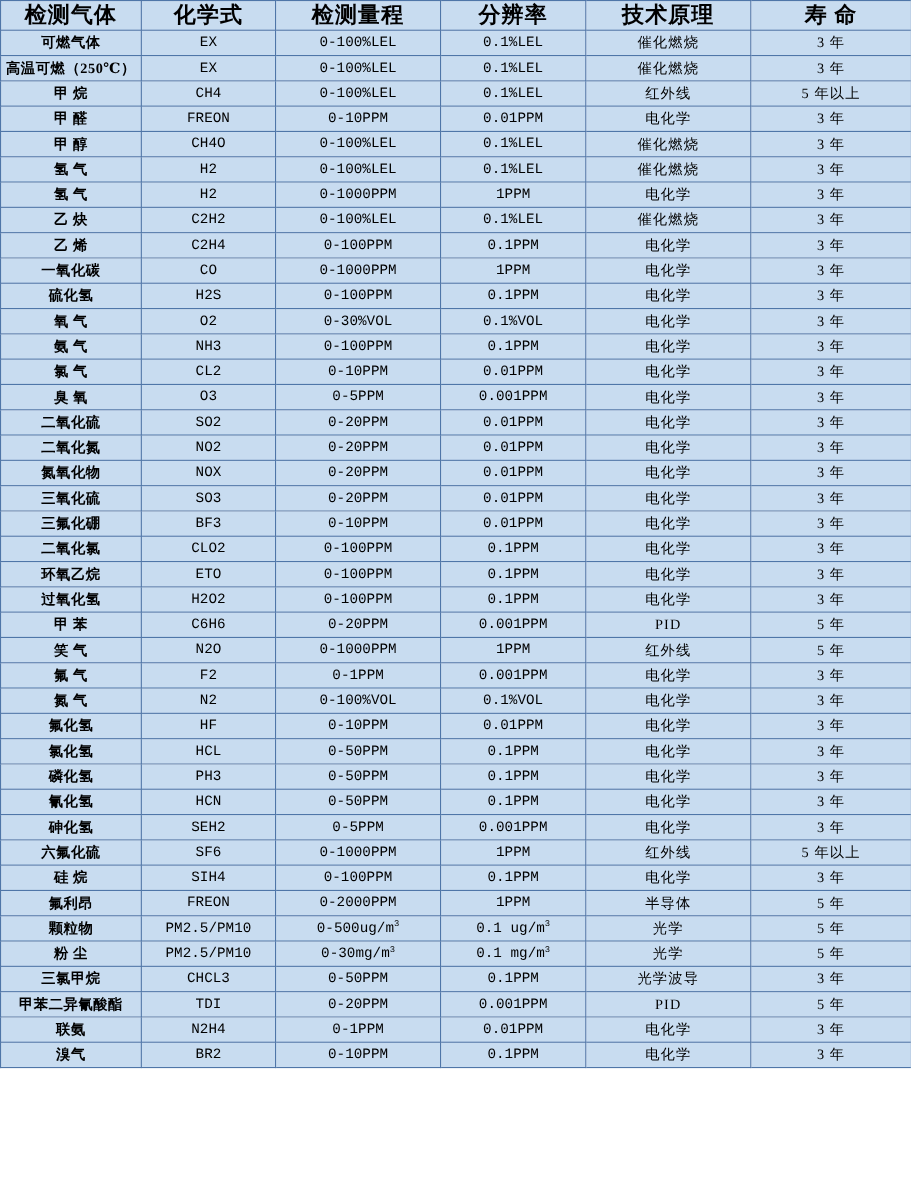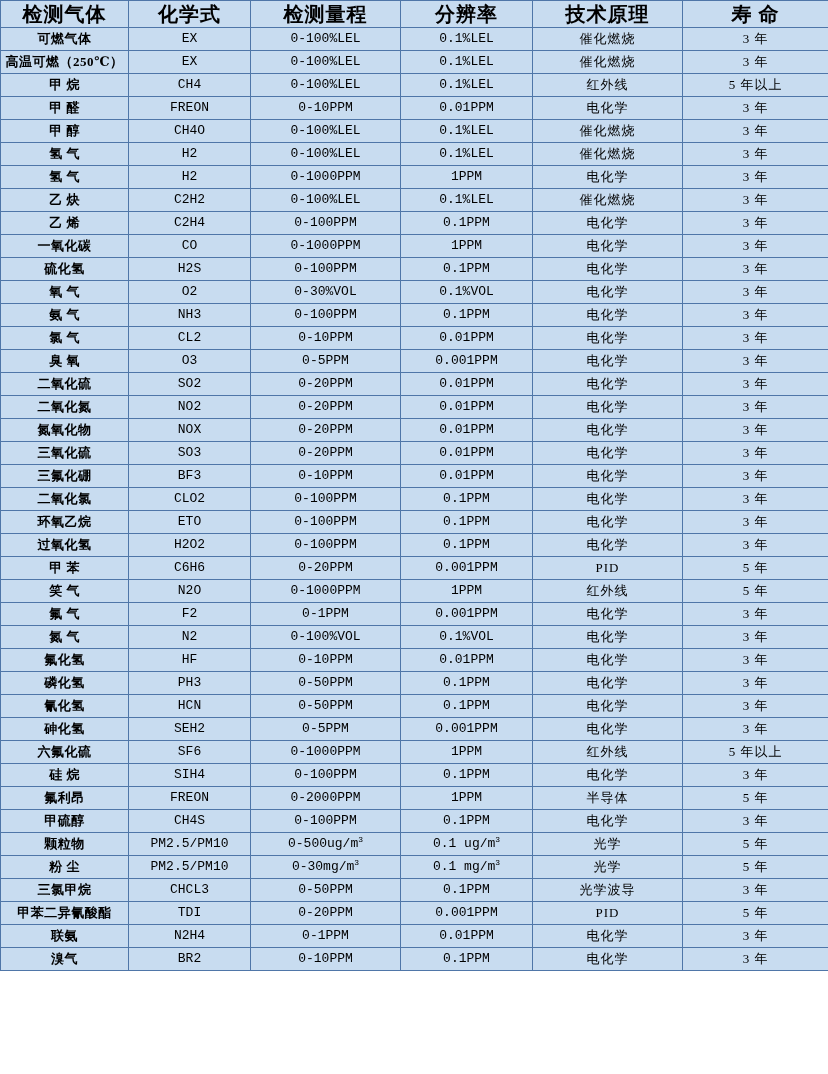--- a/index.html
+++ b/index.html
@@ -305,20 +305,28 @@
       </tr>
       <tr>
         <td class="cn">氟化氢</td>
         <td class="formula">HF</td>
         <td class="range">0-10PPM</td>
         <td class="res">0.01PPM</td>
         <td class="tech">电化学</td>
         <td class="life">3 年</td>
       </tr>
       <tr>
+        <td class="cn">氯化氢</td>
+        <td class="formula">HCL</td>
+        <td class="range">0-50PPM</td>
+        <td class="res">0.1PPM</td>
+        <td class="tech">电化学</td>
+        <td class="life">3 年</td>
+      </tr>
+      <tr>
         <td class="cn">磷化氢</td>
         <td class="formula">PH3</td>
         <td class="range">0-50PPM</td>
         <td class="res">0.1PPM</td>
         <td class="tech">电化学</td>
         <td class="life">3 年</td>
       </tr>
       <tr>
         <td class="cn">氰化氢</td>
         <td class="formula">HCN</td>
@@ -353,28 +361,20 @@
       </tr>
       <tr>
         <td class="cn">氟利昂</td>
         <td class="formula">FREON</td>
         <td class="range">0-2000PPM</td>
         <td class="res">1PPM</td>
         <td class="tech">半导体</td>
         <td class="life">5 年</td>
       </tr>
       <tr>
-        <td class="cn">甲硫醇</td>
-        <td class="formula">CH4S</td>
-        <td class="range">0-100PPM</td>
-        <td class="res">0.1PPM</td>
-        <td class="tech">电化学</td>
-        <td class="life">3 年</td>
-      </tr>
-      <tr>
         <td class="cn">颗粒物</td>
         <td class="formula">PM2.5/PM10</td>
         <td class="range">0-500ug/m<sup>3</sup></td>
         <td class="res">0.1 ug/m<sup>3</sup></td>
         <td class="tech">光学</td>
         <td class="life">5 年</td>
       </tr>
       <tr>
         <td class="cn">粉 尘</td>
         <td class="formula">PM2.5/PM10</td>

